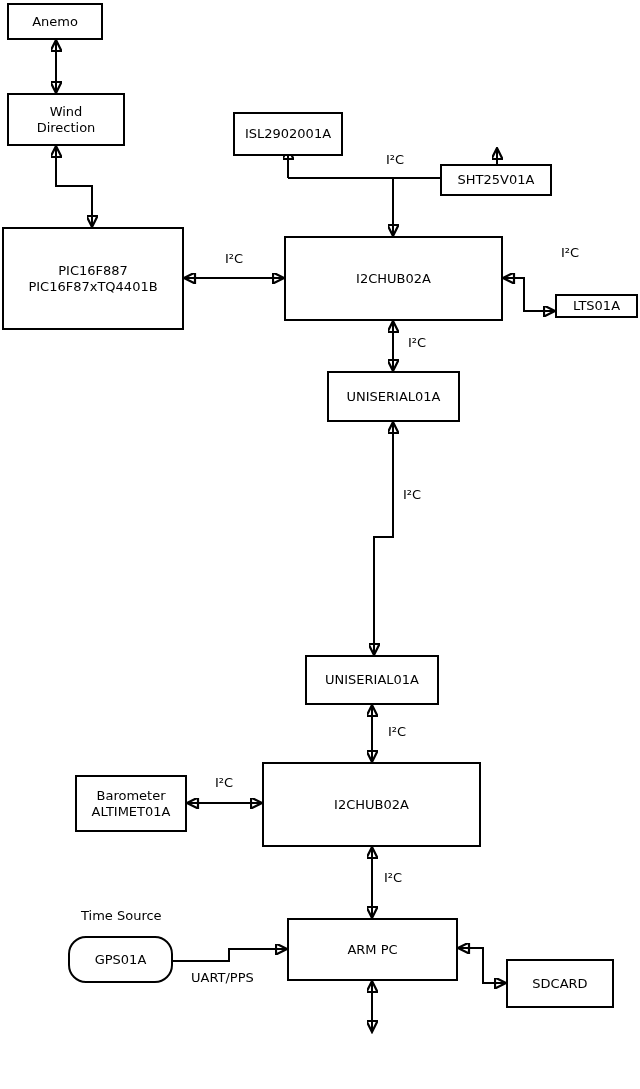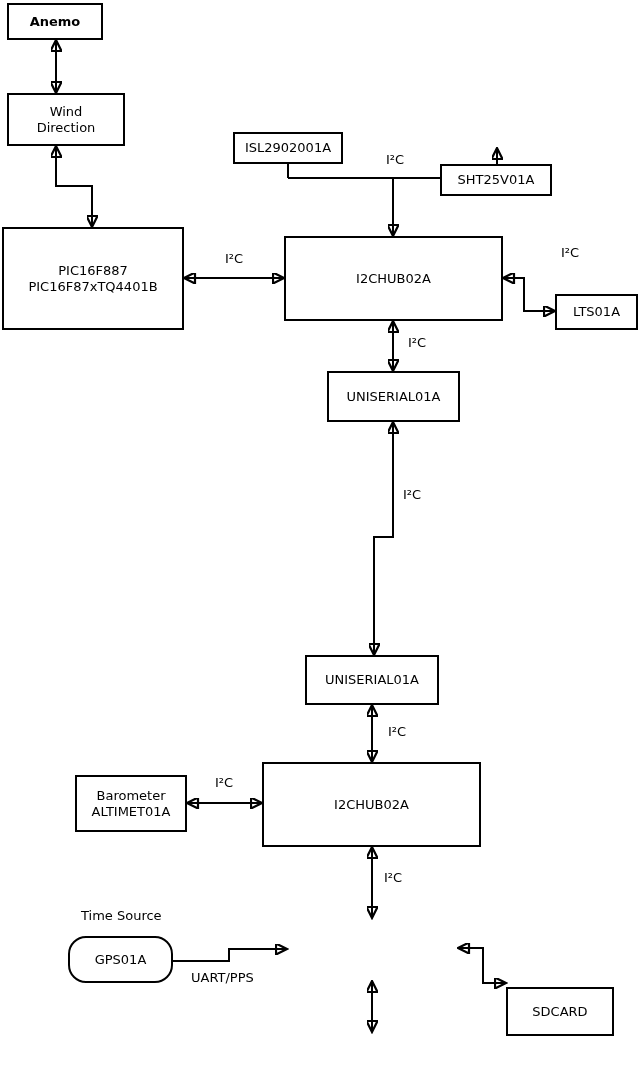--- a/index.html
+++ b/index.html
@@ -42,34 +42,34 @@
     line-height: 16px;
     white-space: nowrap;
   }
   .elabel {
     position: absolute;
     font-size: 13px;
     line-height: 14px;
     white-space: nowrap;
   }
   
-  #n-anemo      { left:   7px; top:    3px; width:  96px; height:  37px; font-weight: bold; }
+  #n-anemo      { left:   7px; top:    3px; width:  96px; height:  37px; }
   #n-wind       { left:   7px; top:   93px; width:  118px; height:  53px; }
   #n-pic        { left:   2px; top:  227px; width: 182px; height: 103px; }
-  #n-isl        { left: 233px; top:  132px; width: 110px; height:  32px; justify-content: center; }
+  #n-isl        { left: 233px; top:  112px; width: 110px; height:  44px; justify-content: center; }
   #n-sht        { left: 440px; top:  116px; width: 112px; height:  32px; margin-top: 48px; }
   #n-hub1       { left: 284px; top:  236px; width: 219px; height:  85px; }
-  #n-lts        { left: 555px; top:  294px; width:  83px; height:  36px; }
+  #n-lts        { left: 555px; top:  294px; width:  83px; height:  24px; }
   #n-uniserial1 { left: 327px; top:  371px; width: 133px; height:  51px; }
   #n-uniserial2 { left: 305px; top:  655px; width: 134px; height:  50px; }
   #n-barometer  { left:  75px; top:  775px; width: 112px; height:  57px; }
   #n-hub2       { left: 262px; top:  762px; width: 219px; height:  85px; }
   #n-gps        { left:  68px; top:  936px; width: 105px; height:  47px; border-radius: 18px; }
   #n-armpc      { left: 287px; top:  918px; width: 171px; height:  63px; }
-  #n-sdcard     { left: 506px; top:  959px; width: 108px; height:  49px; margin-top: 28px; }
+  #n-sdcard     { left: 506px; top:  959px; width: 108px; height:  49px; }
   #n-usb        { left: 283px; top: 1032px; width: 179px; height:  54px; }
   
   #l-i2c-1 { left: 386px; top: 153px; }
   #l-i2c-2 { left: 225px; top: 252px; }
   #l-i2c-3 { left: 561px; top: 246px; }
   #l-i2c-4 { left: 408px; top: 336px; }
   #l-i2c-5 { left: 403px; top: 488px; }
   #l-i2c-6 { left: 388px; top: 725px; }
   #l-i2c-7 { left: 215px; top: 776px; }
   #l-i2c-8 { left: 384px; top: 871px; }
@@ -149,20 +149,23 @@
   </div>
 
   <div class="node" id="n-hub2">
     <span>I2CHUB02A</span>
   </div>
 
   <div class="node" id="n-gps">
     <span>GPS01A</span>
   </div>
 
+  <div class="node" id="n-armpc">
+    <span>ARM PC</span>
+  </div>
 
   <div class="node" id="n-sdcard">
     <span>SDCARD</span>
   </div>
 
 
   <span class="elabel" id="l-i2c-1">I²C</span>
   <span class="elabel" id="l-i2c-2">I²C</span>
   <span class="elabel" id="l-i2c-3">I²C</span>
   <span class="elabel" id="l-i2c-4">I²C</span>

